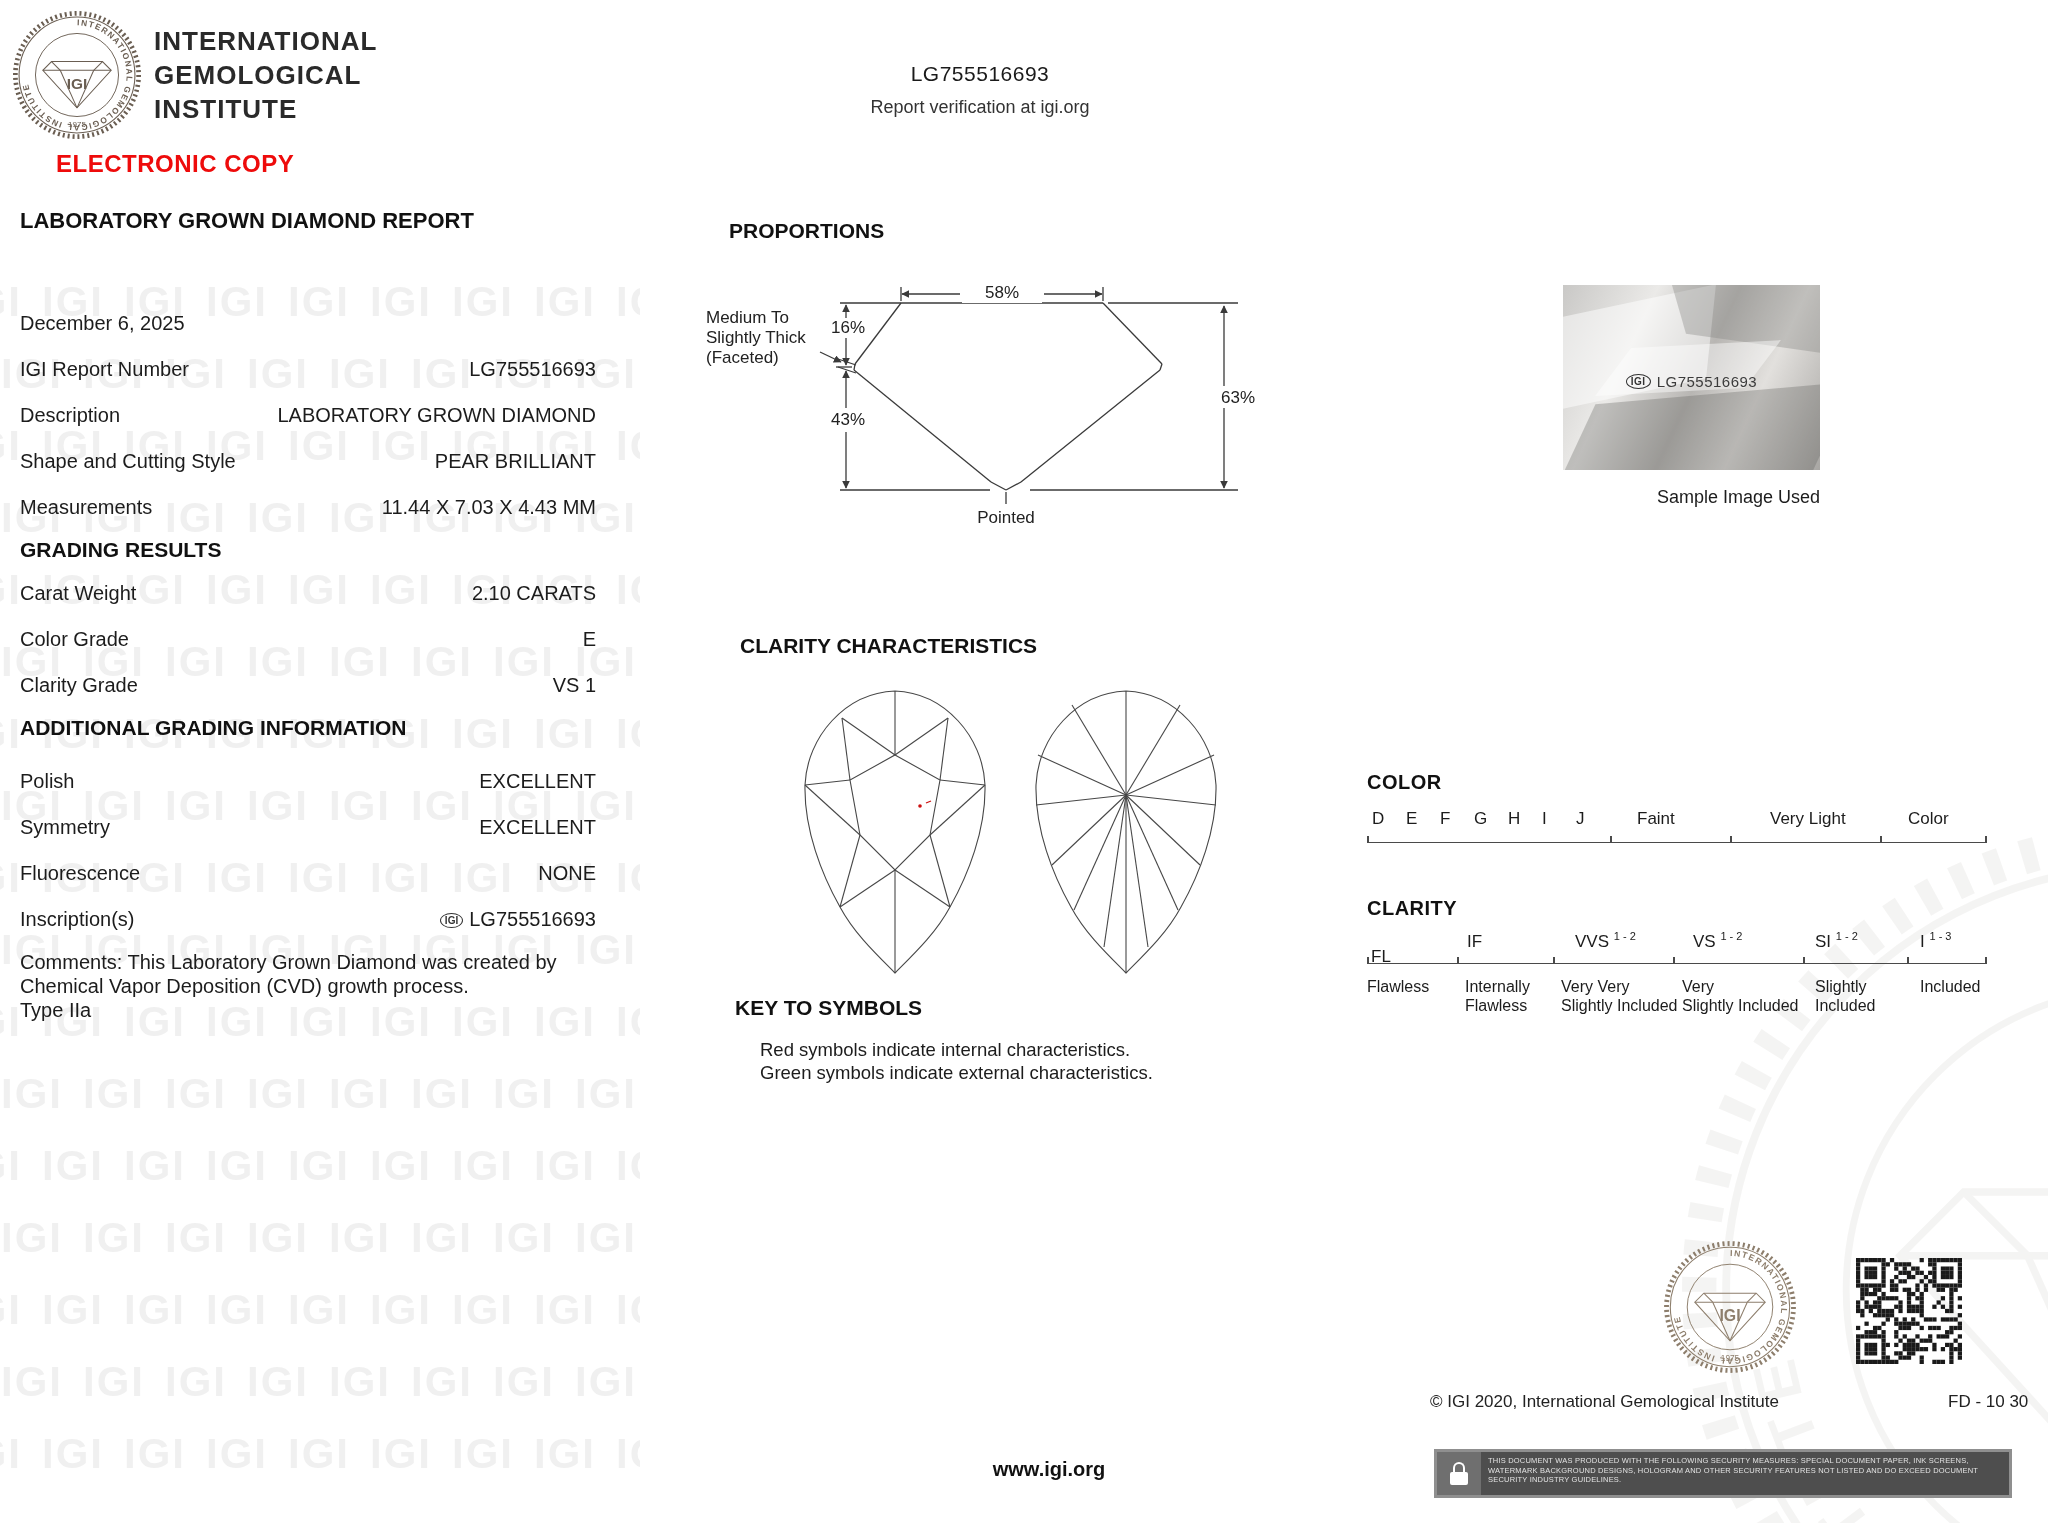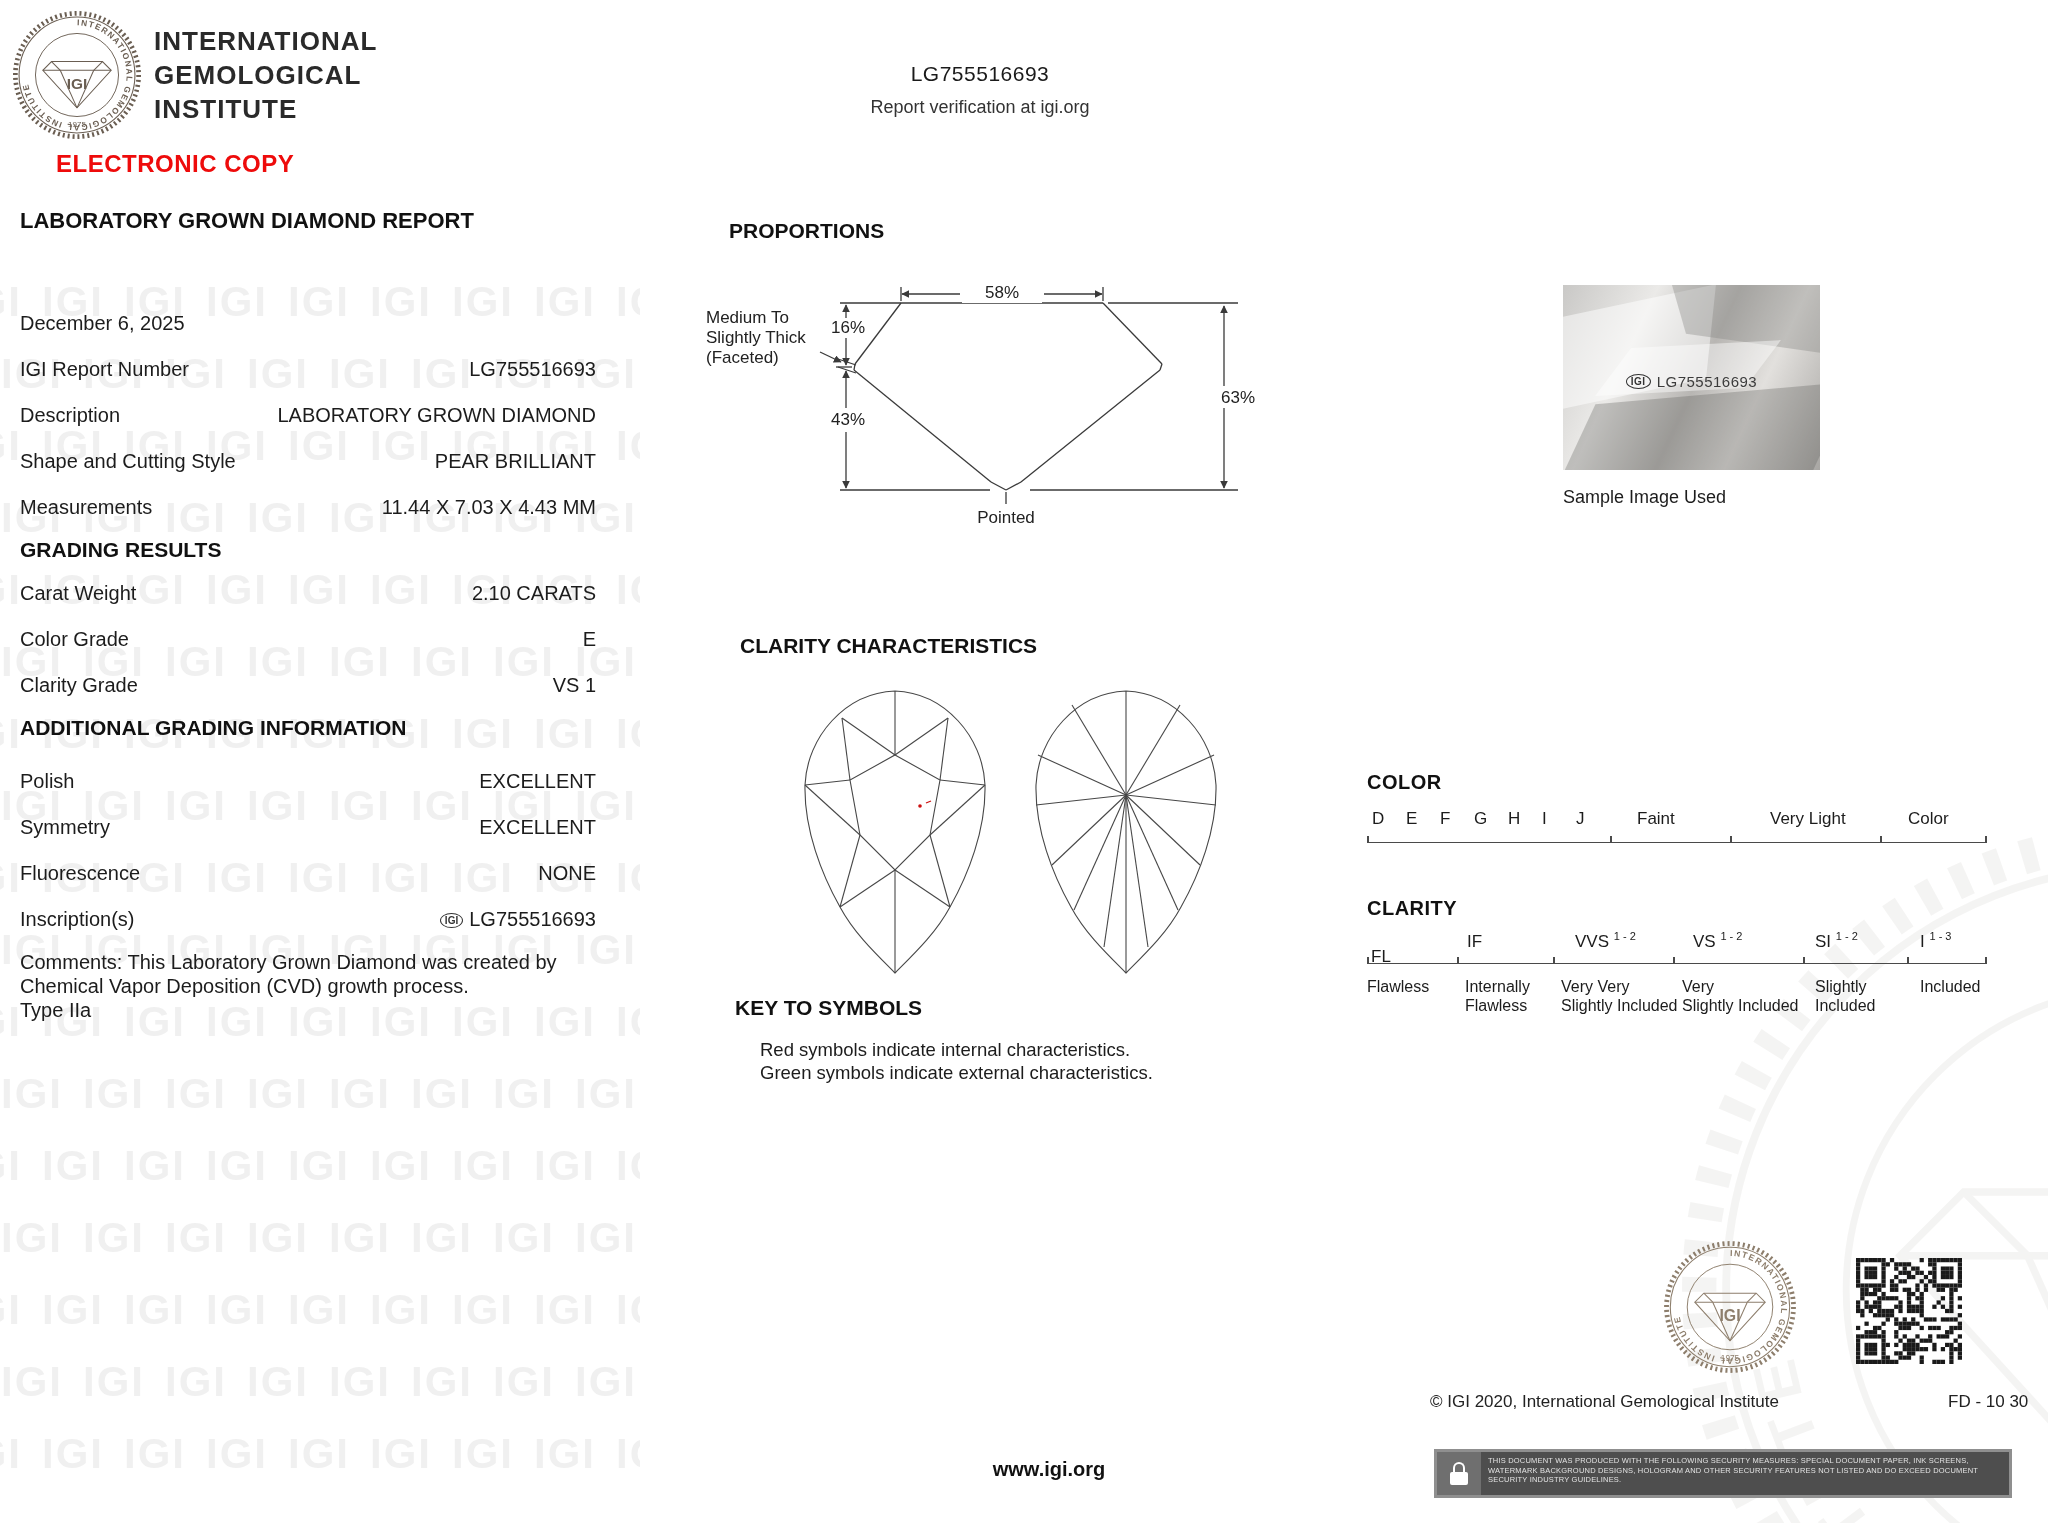--- a/index.html
+++ b/index.html
@@ -40,21 +40,21 @@
   .clar-svg { left:780px; top:685px; width:470px; height:300px; }
 
   
   .sample { left:1563px; top:285px; width:257px; height:185px; overflow:hidden;
     background:linear-gradient(115deg,#c9c8c6 0%,#ebeae8 28%,#b8b6b3 52%,#e2e0dd 72%,#a8a6a3 100%); }
   .facet1 { position:absolute; left:-30px; top:20px; width:180px; height:90px; background:rgba(255,255,255,0.5); transform:rotate(-12deg) skewX(-18deg); }
   .facet2 { position:absolute; left:110px; top:-20px; width:190px; height:80px; background:rgba(130,128,125,0.35); transform:rotate(8deg) skewX(24deg); }
   .facet3 { position:absolute; left:10px; top:110px; width:260px; height:90px; background:rgba(90,88,86,0.30); transform:rotate(-5deg) skewX(-30deg); }
   .facet4 { position:absolute; left:50px; top:60px; width:150px; height:46px; background:rgba(255,255,255,0.45); transform:rotate(-3deg) skewX(-40deg); }
   .sample-txt { position:absolute; left:0; top:88px; width:100%; text-align:center; font-size:15px; color:#3b3b3b; letter-spacing:0.5px; }
-  .sample-cap { left:1563px; top:487px; width:257px; text-align:left; font-size:18px; }
+  .sample-cap { left:1563px; top:487px; width:257px; text-align:right; font-size:18px; }
 
   
   .key-lines { left:760px; top:1038px; font-size:18.5px; line-height:23px; }
 
   
   .scale { width:624px; }
   .scale-h { font-size:20px; font-weight:bold; color:#111; letter-spacing:0.5px; }
   .sg { position:absolute; font-size:17px; }
   .scale-line { position:absolute; left:0; width:620px; border-top:1.5px solid #4a4a4a; }
   .tick { position:absolute; top:-7px; width:1.5px; height:7px; background:#4a4a4a; }

